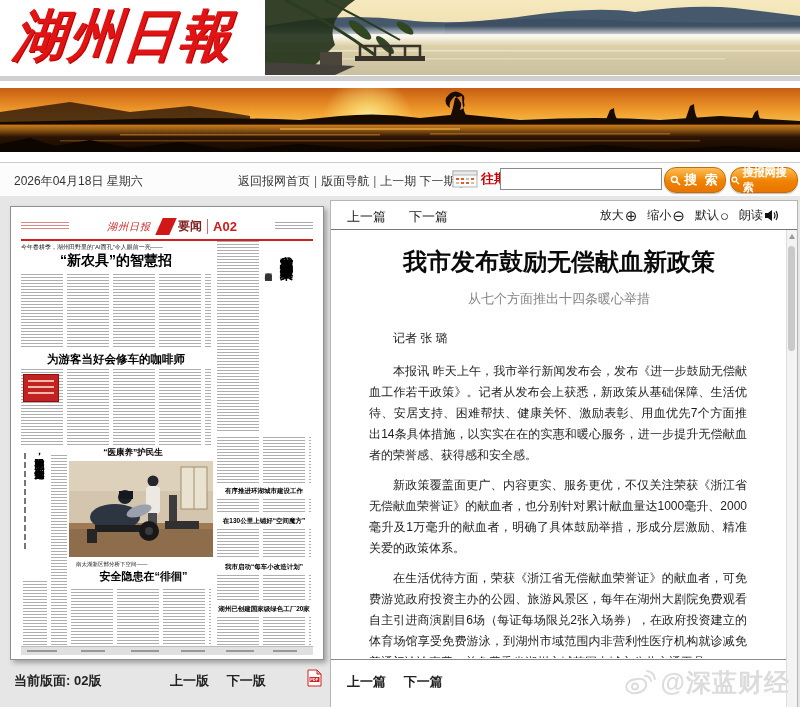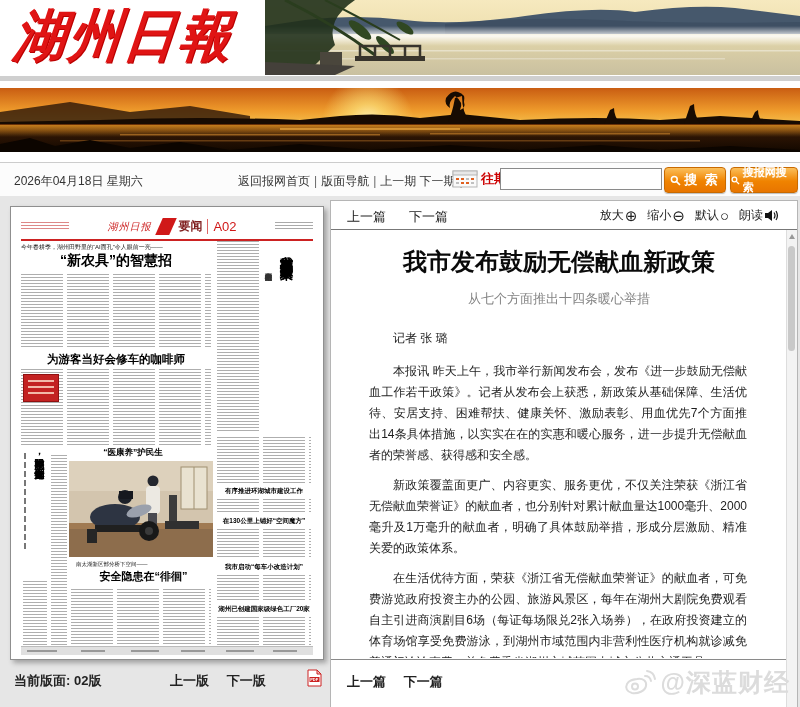--- a/index.html
+++ b/index.html
@@ -18,41 +18,41 @@
   .navbar{position:absolute;top:162px;left:0;width:800px;height:33px;background:#fcfcfc;
           border-top:1px solid #ccc;border-bottom:1px solid #ccc;font-size:12px;color:#333;}
   .nav-date{position:absolute;left:14px;top:10px;}
   .nav-links{position:absolute;left:238px;top:10px;white-space:nowrap;}
   .nav-links span{cursor:pointer;}
   .nav-sep{color:#666;margin:0 4px;cursor:default;}
   .nav-archive{position:absolute;left:452px;top:6px;display:flex;align-items:center;gap:3px;}
   .nav-archive .lbl{color:#cc0000;font-weight:bold;font-size:13px;cursor:pointer;}
   .search-input{position:absolute;left:500px;top:5px;width:152px;height:20px;
                 border:1px solid #8a8a8a;background:#fff;font-size:12px;padding:0 4px;}
-  .obtn{position:absolute;top:4px;height:24px;border:1px solid #c96a00;border-radius:4px;
+  .obtn{position:absolute;top:4px;height:24px;border:1px solid #c96a00;border-radius:12px;
         background:linear-gradient(#fbbf5a,#f08300 55%,#e87500);color:#fff;font-weight:bold;
         display:flex;align-items:center;justify-content:center;gap:3px;cursor:pointer;
         box-shadow:0 1px 1px rgba(0,0,0,.25);}
   .btn-search{left:664px;width:60px;font-size:13px;letter-spacing:2px;}
   .btn-site{left:730px;width:66px;font-size:11px;}
   
   .content{position:absolute;top:196px;left:0;width:800px;height:511px;background:#e6e6e6;}
   
   .thumb{position:absolute;left:10px;top:10px;width:312px;height:452px;background:#fff;
          border:1px solid #8f8f8f;box-shadow:3px 3px 5px rgba(0,0,0,.3);overflow:hidden;cursor:pointer;}
   .np-head{position:absolute;top:7px;left:10px;right:10px;height:25px;
            border-bottom:2px solid #c22;display:flex;align-items:center;justify-content:space-between;}
   .np-meta-l,.np-meta-r{width:48px;height:9px;background:repeating-linear-gradient(#d88 0 1px,transparent 1px 3px);}
   .np-meta-r{background:repeating-linear-gradient(#aaa 0 1px,transparent 1px 3px);width:38px;}
   .np-logo-wrap{display:flex;align-items:center;}
   .np-logo{color:#c22;font-weight:normal;font-style:italic;font-size:10px;letter-spacing:1px;}
   .np-slash{display:inline-block;width:14px;height:17px;background:#d01818;
             transform:skewX(-24deg);margin:0 5px 0 8px;}
   .np-section{color:#7f1d1d;font-weight:bold;font-size:12px;}
-  .np-code{color:#d01818;font-weight:normal;font-size:13px;border-left:1px solid #d66;
+  .np-code{color:#d01818;font-weight:bold;font-size:13px;border-left:1px solid #d66;
            padding-left:5px;margin-left:5px;}
   .np-main{position:absolute;top:34px;left:10px;right:10px;bottom:14px;overflow:hidden;}
   .np-main *{position:absolute;}
   .ft{background:repeating-linear-gradient(90deg,rgba(255,255,255,0) 0 42px,#fff 42px 46px),
                  repeating-linear-gradient(#9a9a9a 0 1px,rgba(0,0,0,0) 1px 3px);opacity:.8;}
   .ft1{background:repeating-linear-gradient(#9a9a9a 0 1px,rgba(0,0,0,0) 1px 3px);opacity:.8;}
   .kick{font-size:6px;color:#111;white-space:nowrap;overflow:hidden;}
   .hl{font-weight:bold;color:#000;text-align:center;white-space:nowrap;overflow:hidden;cursor:pointer;}
   .vtxt{writing-mode:vertical-rl;text-orientation:upright;white-space:nowrap;overflow:hidden;}
   .redbox{background:#c32222;border:1px solid #901010;}

